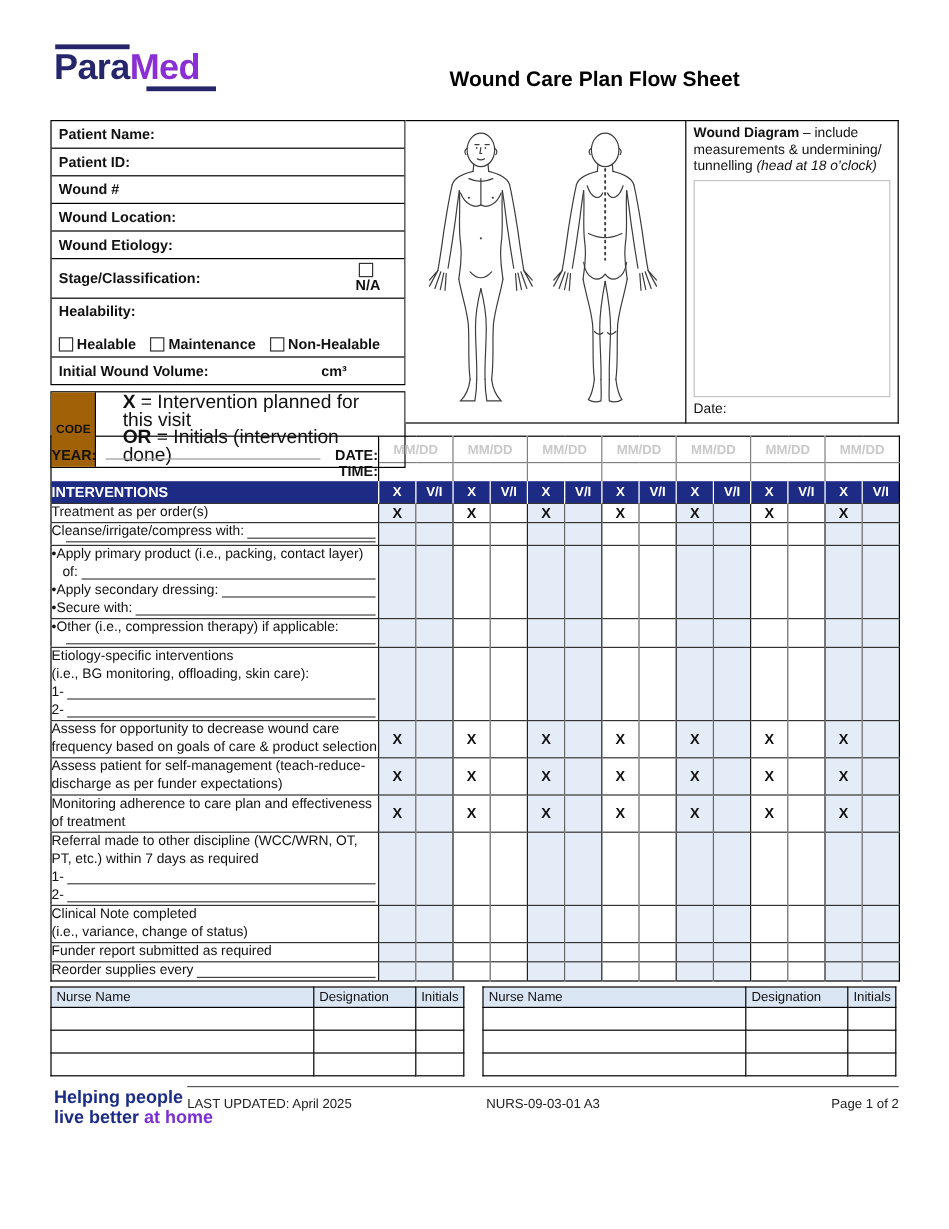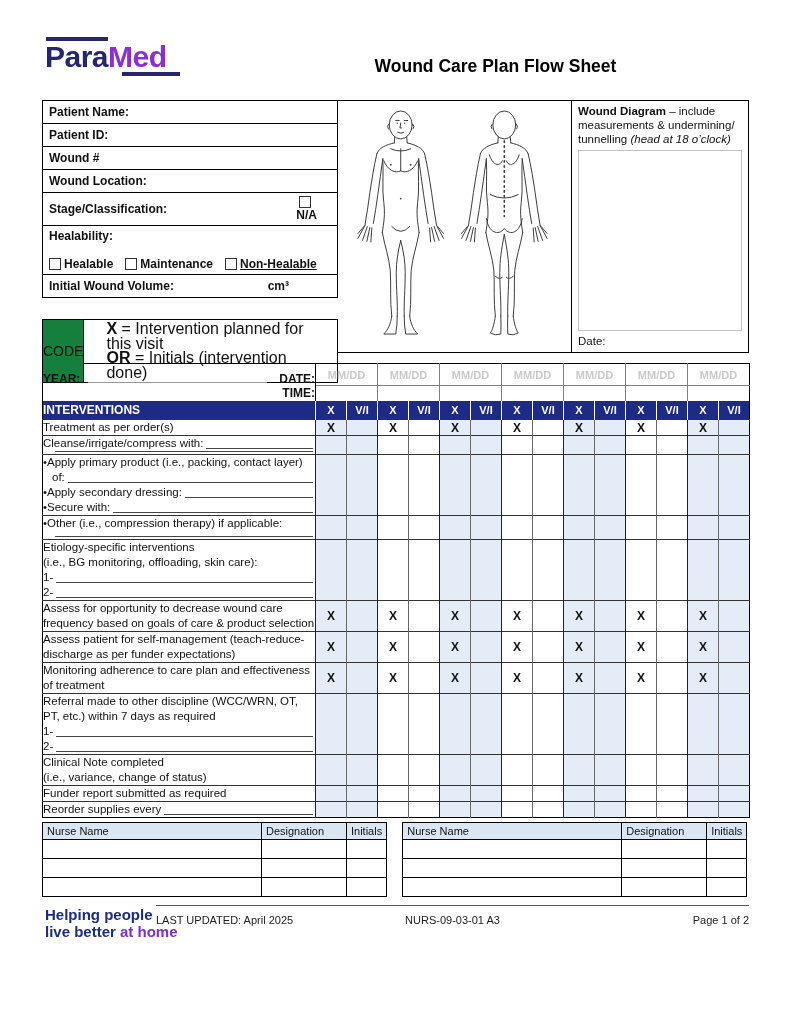--- a/index.html
+++ b/index.html
@@ -11,32 +11,32 @@
   .hdr{position:relative;height:100px;}
   .logo{position:absolute;left:3px;top:42px;font-size:30px;font-weight:700;letter-spacing:-.5px;line-height:30px;}
   .logo .topbar{position:absolute;left:1px;top:-5px;width:62px;height:4px;background:#26276b;}
   .logo .underline{position:absolute;left:77px;bottom:-4px;width:58px;height:4px;background:#26276b;}
   .logo .p1{color:#26276b;}
   .logo .p2{color:#8a2fd4;}
   .title{position:absolute;left:200px;right:0;top:56px;text-align:center;font-size:17.5px;font-weight:700;margin:0;color:#000;}
 
   
   .top-info{display:flex;align-items:stretch;height:253px;}
-  .col-left{width:296px;display:flex;flex-direction:column;box-sizing:border-box;gap:16px;}
+  .col-left{width:296px;display:flex;flex-direction:column;box-sizing:border-box;}
   .patient-box{border:1.5px solid #000;box-sizing:border-box;}
   .p-row{border-top:1px solid #000;padding:3px 6px;font-size:12px;font-weight:600;min-height:16px;display:flex;align-items:center;}
   .p-row:first-child{border-top:none;}
   .p-row .rt{margin-left:auto;margin-right:14px;display:flex;align-items:center;font-weight:600;flex-direction:column;}
   .heal{display:block;}
   .heal .opts{display:flex;align-items:center;gap:12px;margin-top:14px;font-weight:600;}
   .cb{display:inline-block;width:10px;height:10px;border:1.2px solid #333;background:#fff;margin-right:3px;flex:none;}
   .unit{margin-left:auto;margin-right:42px;font-weight:600;}
   .code-box{margin-top:5px;border:1.5px solid #000;display:flex;box-sizing:border-box;flex:1;}
-  .code-label{width:44px;background:#15803d;border-right:1.5px solid #000;display:flex;align-items:center;justify-content:center;
-              font-weight:400;font-size:14px;}
+  .code-label{width:44px;background:#a16207;border-right:1.5px solid #000;display:flex;align-items:center;justify-content:center;
+              font-weight:700;font-size:10px;}
   .code-lines{padding:2px 22px;font-size:16px;line-height:14.6px;}
   .code-lines .k{font-weight:700;}
 
   .col-mid{width:234px;border:1.5px solid #000;border-left:none;box-sizing:border-box;background:#fff;}
   .col-mid svg{display:block;width:100%;height:100%;}
 
   .col-right{width:177px;border:1.5px solid #000;border-left:none;box-sizing:border-box;
              padding:3px 6px 4px 6px;display:flex;flex-direction:column;font-size:11.5px;line-height:14px;}
   .wd-title{font-weight:700;}
   .wd-note{font-style:italic;}
@@ -109,38 +109,41 @@
         <div class="p-row">
               <span>Patient ID:</span>
             </div>
         <div class="p-row">
               <span>Wound #</span>
             </div>
         <div class="p-row">
               <span>Wound Location:</span>
             </div>
         <div class="p-row">
+              <span>Wound Etiology:</span>
+            </div>
+        <div class="p-row">
           <span>Stage/Classification:</span>
           <span class="rt">
                 <span class="cb"></span>
                 <span>N/A</span>
               </span>
         </div>
         <div class="p-row heal">
           <span>Healability:</span>
           <span class="opts">
             <span style="display:flex;align-items:center;">
                   <span class="cb"></span>
                   <span>Healable</span>
                 </span>
             <span style="display:flex;align-items:center;">
                   <span class="cb"></span>
                   <span>Maintenance</span>
                 </span>
-            <span style="display:flex;align-items:center;text-decoration:underline;">
+            <span style="display:flex;align-items:center;">
                   <span class="cb"></span>
                   <span>Non-Healable</span>
                 </span>
           </span>
         </div>
         <div class="p-row">
           <span>Initial Wound Volume:</span>
           <span class="unit">cm³</span>
         </div>
       </div>

